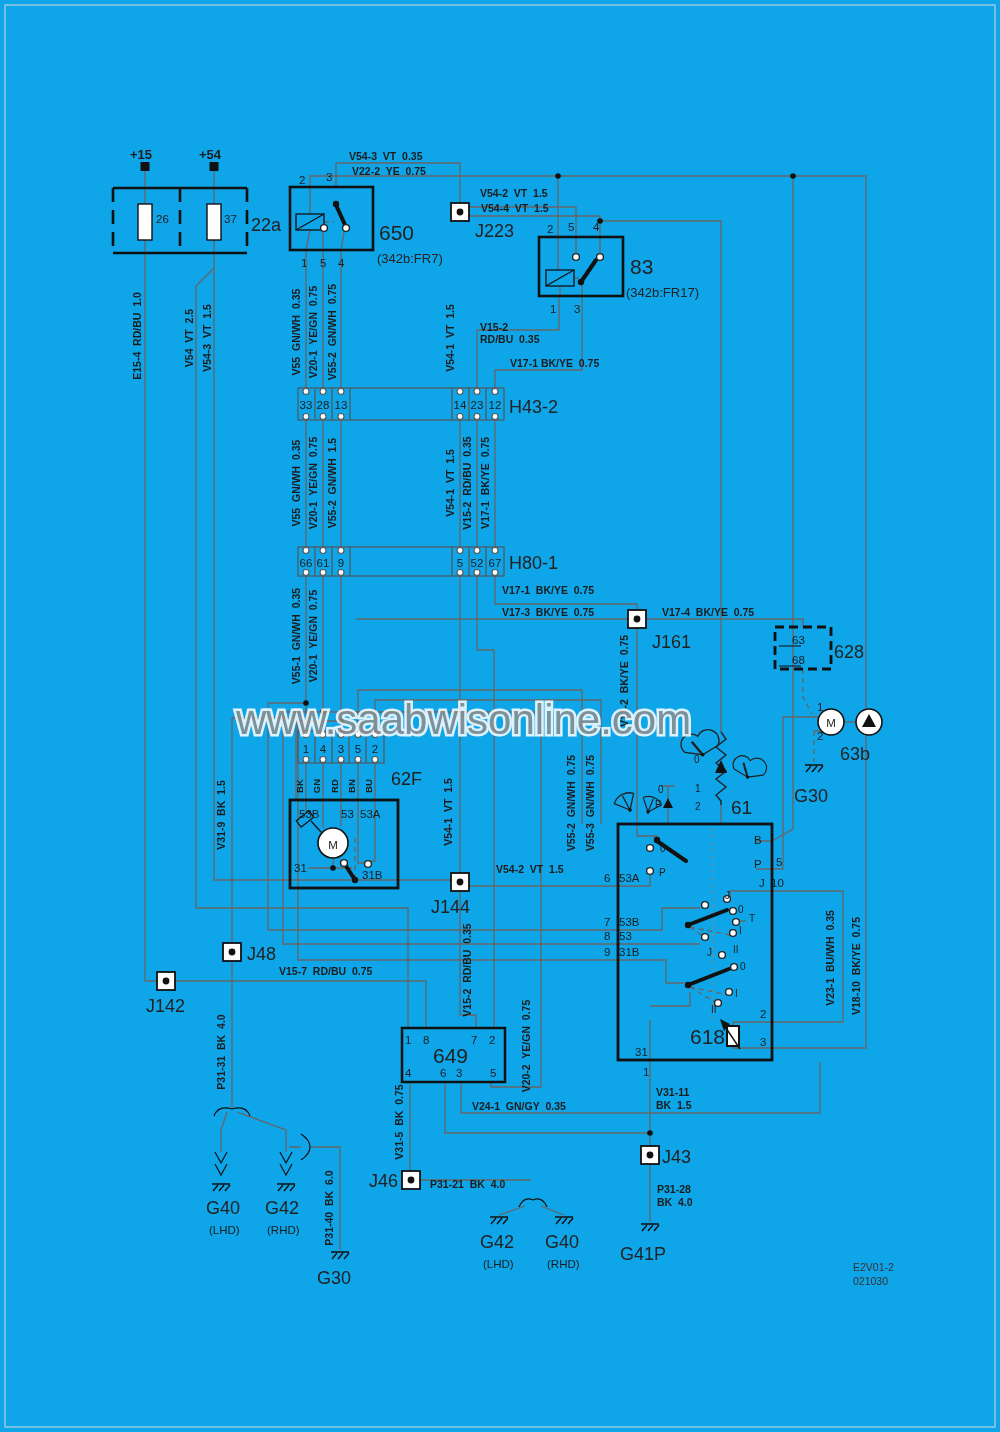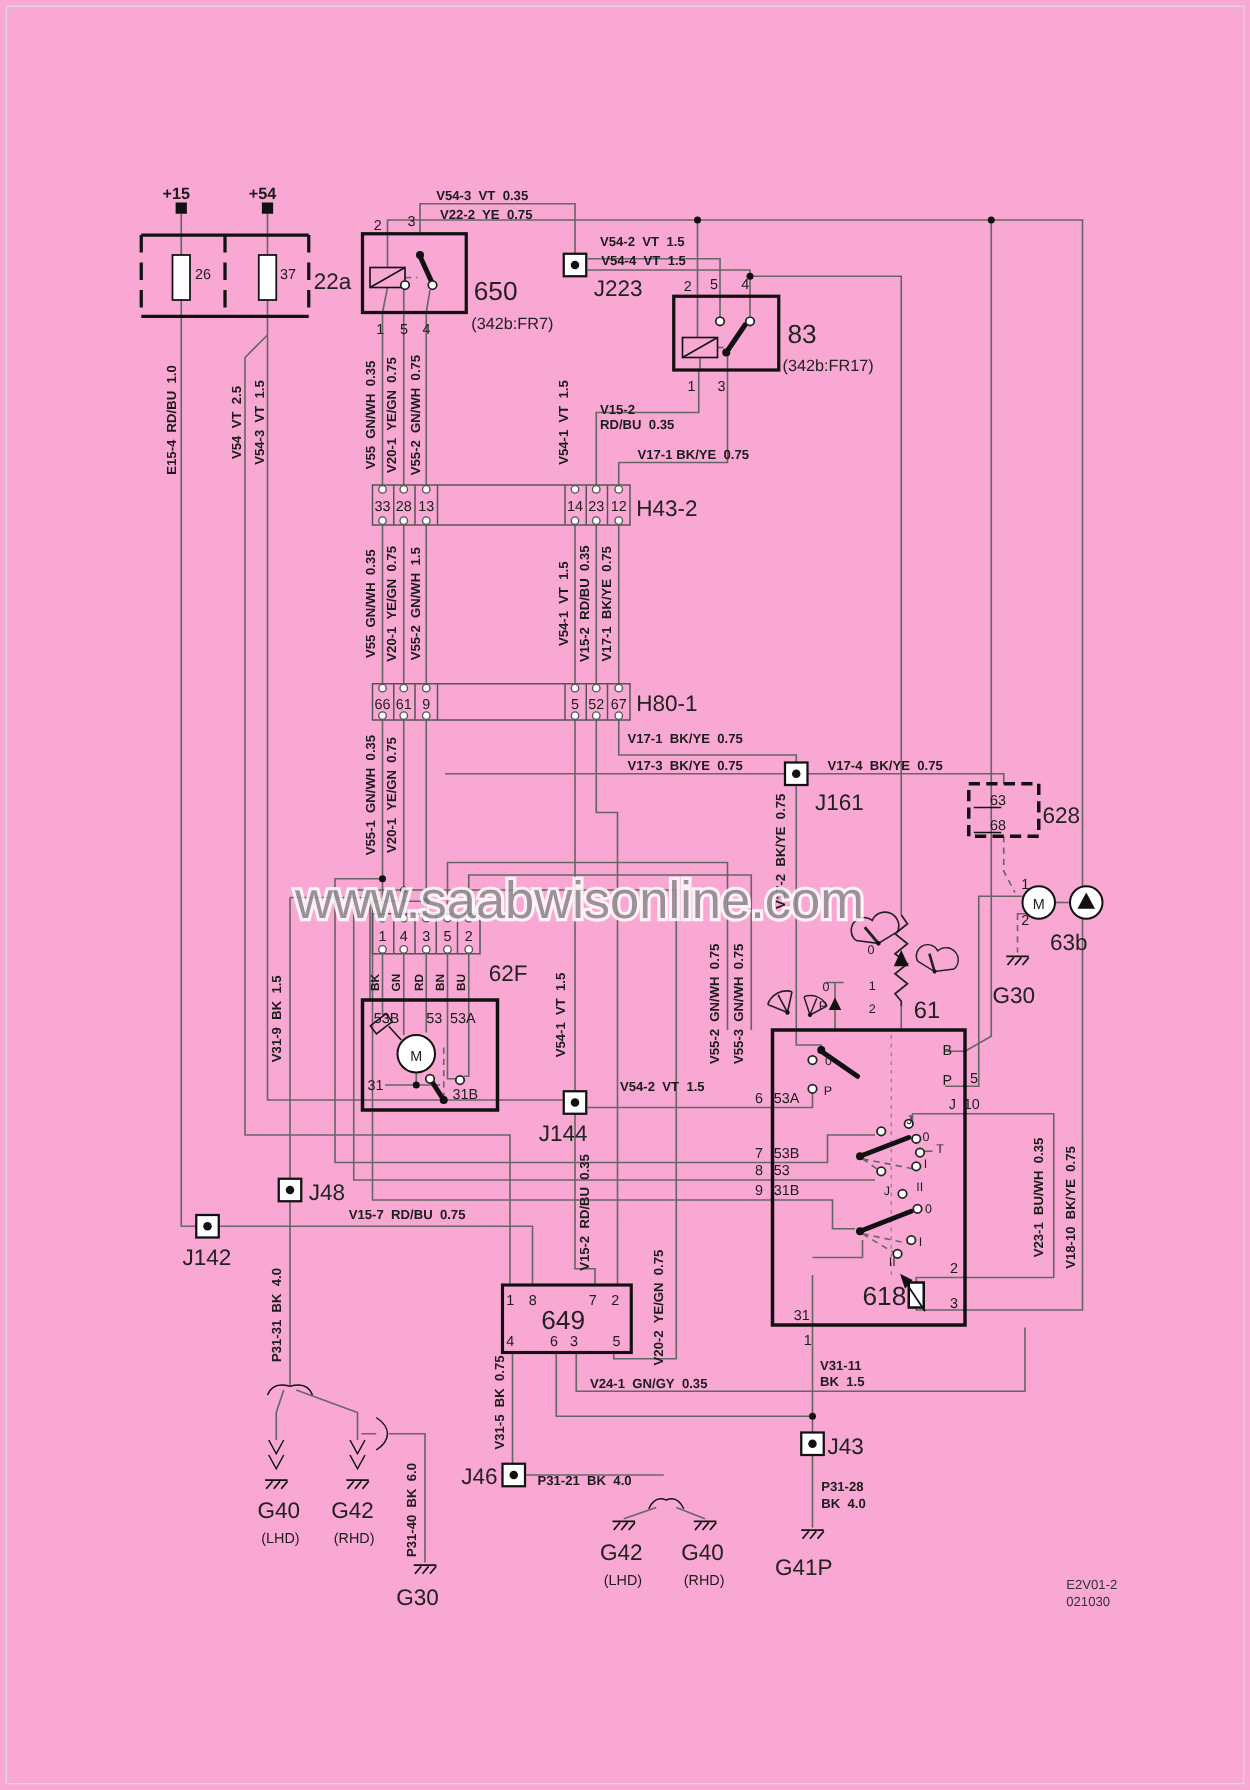--- a/index.html
+++ b/index.html
@@ -1,16 +1,16 @@
 <!DOCTYPE html>
 <html><head>
 <meta charset="utf-8">
 <style>
   html,body{margin:0;padding:0;background:#fff;}
-  #stage{position:relative;width:1000px;height:1432px;background:#f9a8d4;font-family:"Liberation Sans",sans-serif;}
+  #stage{position:relative;width:1000px;height:1432px;background:#0ea5e9;font-family:"Liberation Sans",sans-serif;}
   svg{position:absolute;left:0;top:0;}
   text{font-family:"Liberation Sans",sans-serif;fill:#1c1c1c;}
   .wl{font-size:10.5px;font-weight:bold;}
   .pin{font-size:11.5px;font-weight:normal;}
   .p10{font-size:10px;font-weight:normal;}
   .small{font-size:9.5px;font-weight:bold;}
   .big{font-size:18px;fill:#222;}
   .g19{font-size:19px;fill:#222;}
   .huge{font-size:21px;fill:#222;}
   .sub{font-size:13px;fill:#222;}

